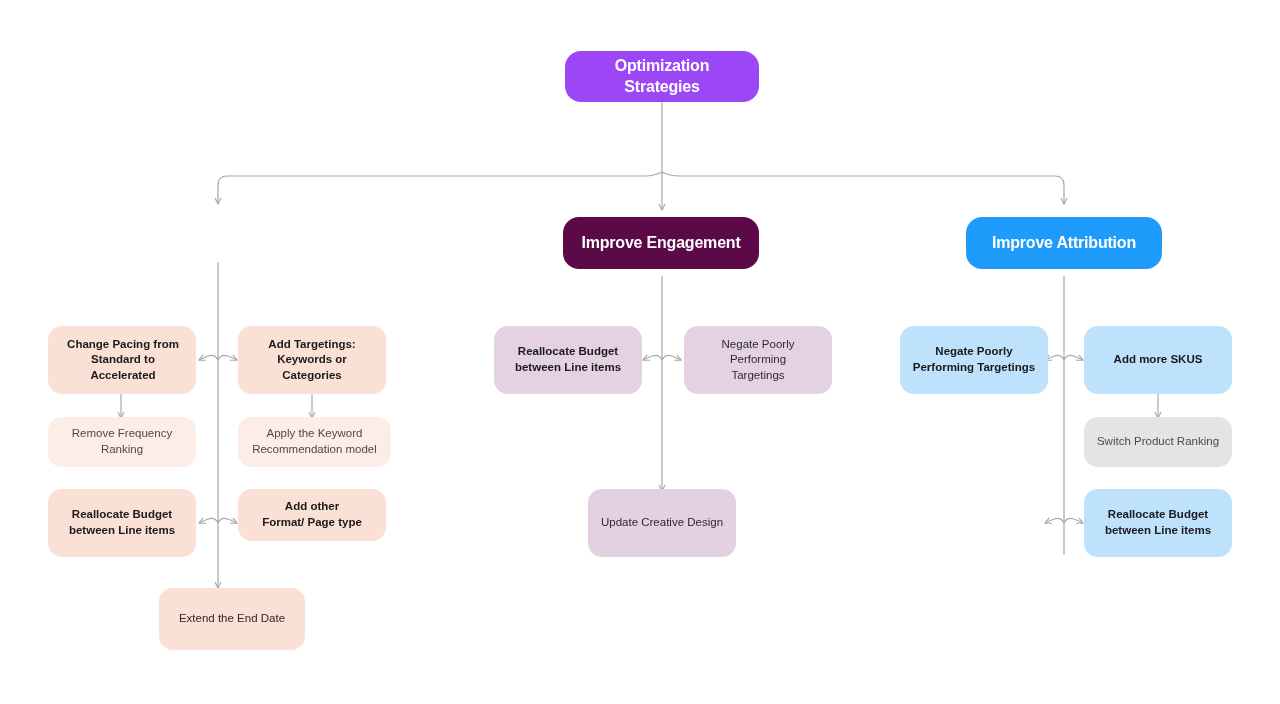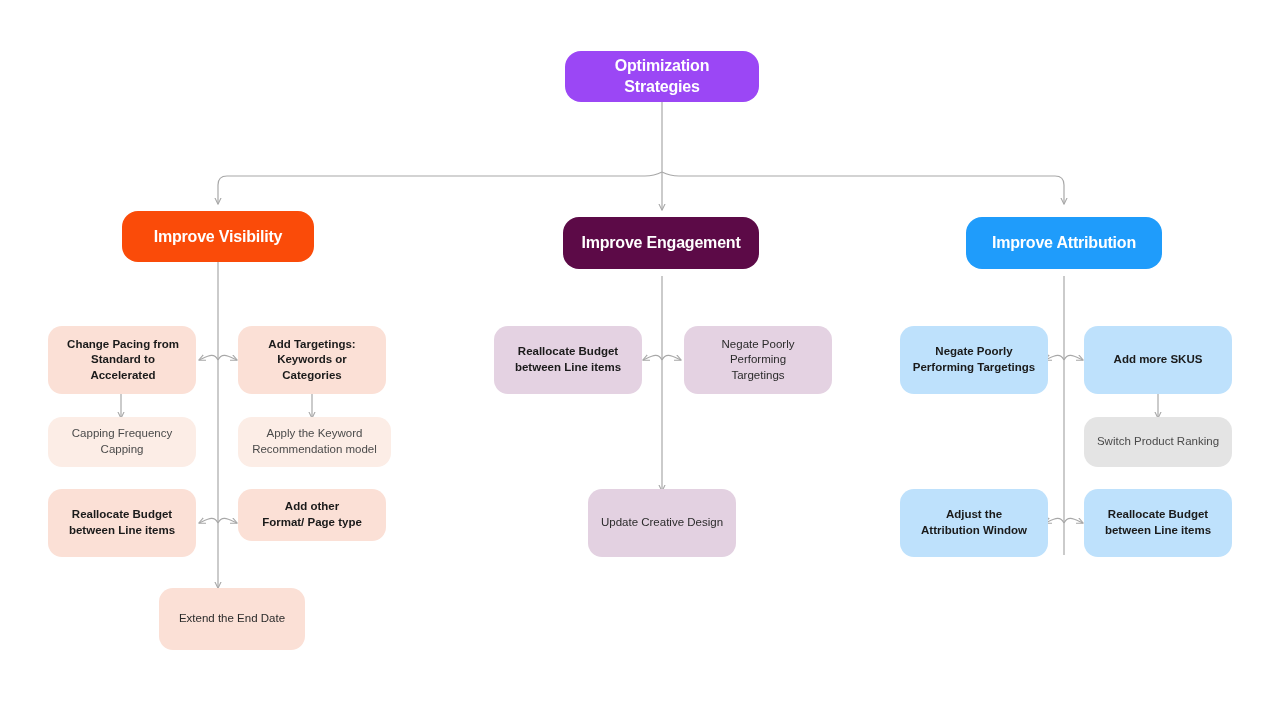--- a/index.html
+++ b/index.html
@@ -89,44 +89,41 @@
       <path d="M1064,523 C1060,515 1054,519 1045,523" marker-end="url(#ah)"></path>
       <path d="M1064,523 C1068,515 1074,519 1083,523" marker-end="url(#ah)"></path>
       <path d="M1158,392 L1158,418" marker-end="url(#ah)"></path>
     </g>
   </svg>
 
   <div class="node n-root" style="left:565px; top:51px; width:194px; height:51px;align-items:flex-end;">
     <span>Optimization Strategies</span>
   </div>
 
-  <div class="node n-branch c-orange" style="left:122px; top:211px; width:192px; height:51px;">
-    <span>Improve Visibility</span>
-  </div>
 
   <div class="node n-branch c-maroon" style="left:563px; top:217px; width:196px; height:52px;">
     <span>Improve Engagement</span>
   </div>
 
   <div class="node n-branch c-blue" style="left:966px; top:217px; width:196px; height:52px;">
     <span>Improve Attribution</span>
   </div>
 
   <div class="node f-salmon t-bold" style="left:48px; top:326px; width:148px; height:68px;padding-left:12px;">
     <span>Change Pacing from
 Standard to Accelerated</span>
   </div>
 
   <div class="node f-salmon t-bold" style="left:238px; top:326px; width:148px; height:68px;">
     <span>Add Targetings:
 Keywords or Categories</span>
   </div>
 
   <div class="node f-peach t-reg" style="left:48px; top:417px; width:148px; height:50px;">
-    <span>Capping Frequency Capping</span>
+    <span>Remove Frequency Ranking</span>
   </div>
 
   <div class="node f-peach t-reg" style="left:238px; top:417px; width:153px; height:50px;">
     <span>Apply the Keyword
 Recommendation model</span>
   </div>
 
   <div class="node f-salmon t-bold" style="left:48px; top:489px; width:148px; height:68px;">
     <span>Reallocate Budget
 between Line items</span>
@@ -161,23 +158,19 @@
   </div>
 
   <div class="node f-sky t-bold" style="left:1084px; top:326px; width:148px; height:68px;">
     <span>Add more SKUS</span>
   </div>
 
   <div class="node f-gray t-reg" style="left:1084px; top:417px; width:148px; height:50px;">
     <span>Switch Product Ranking</span>
   </div>
 
-  <div class="node f-sky t-bold" style="left:900px; top:489px; width:148px; height:68px;">
-    <span>Adjust the
-Attribution Window</span>
-  </div>
 
   <div class="node f-sky t-bold" style="left:1084px; top:489px; width:148px; height:68px;">
     <span>Reallocate Budget
 between Line items</span>
   </div>
 
 </div>
 
 </body></html>

